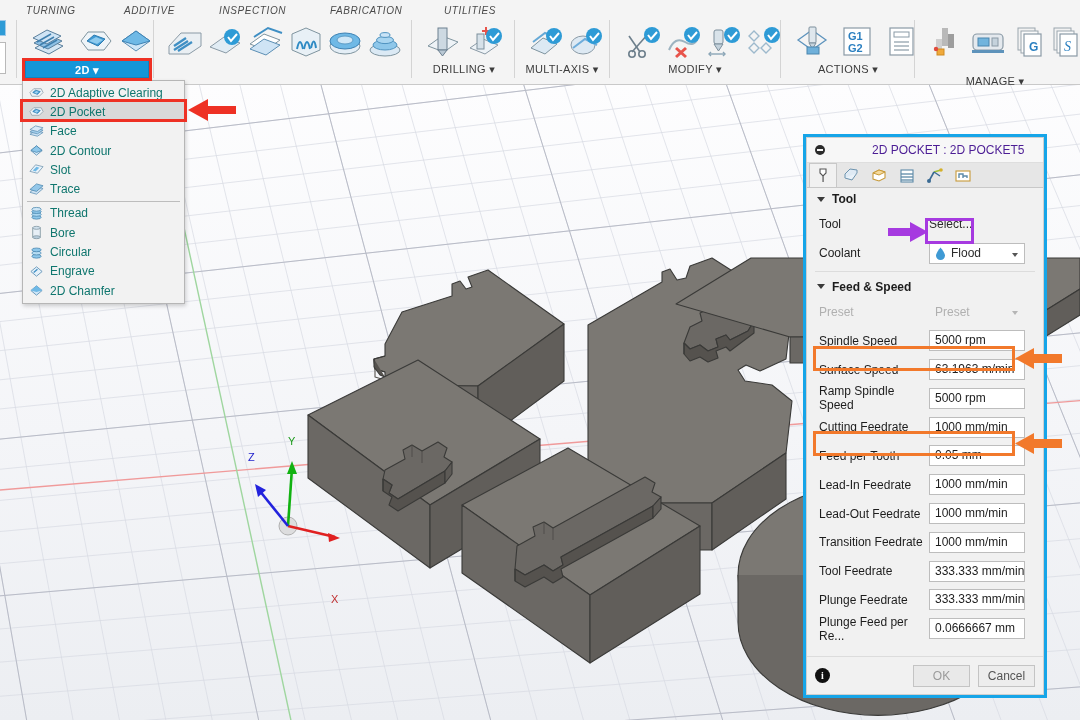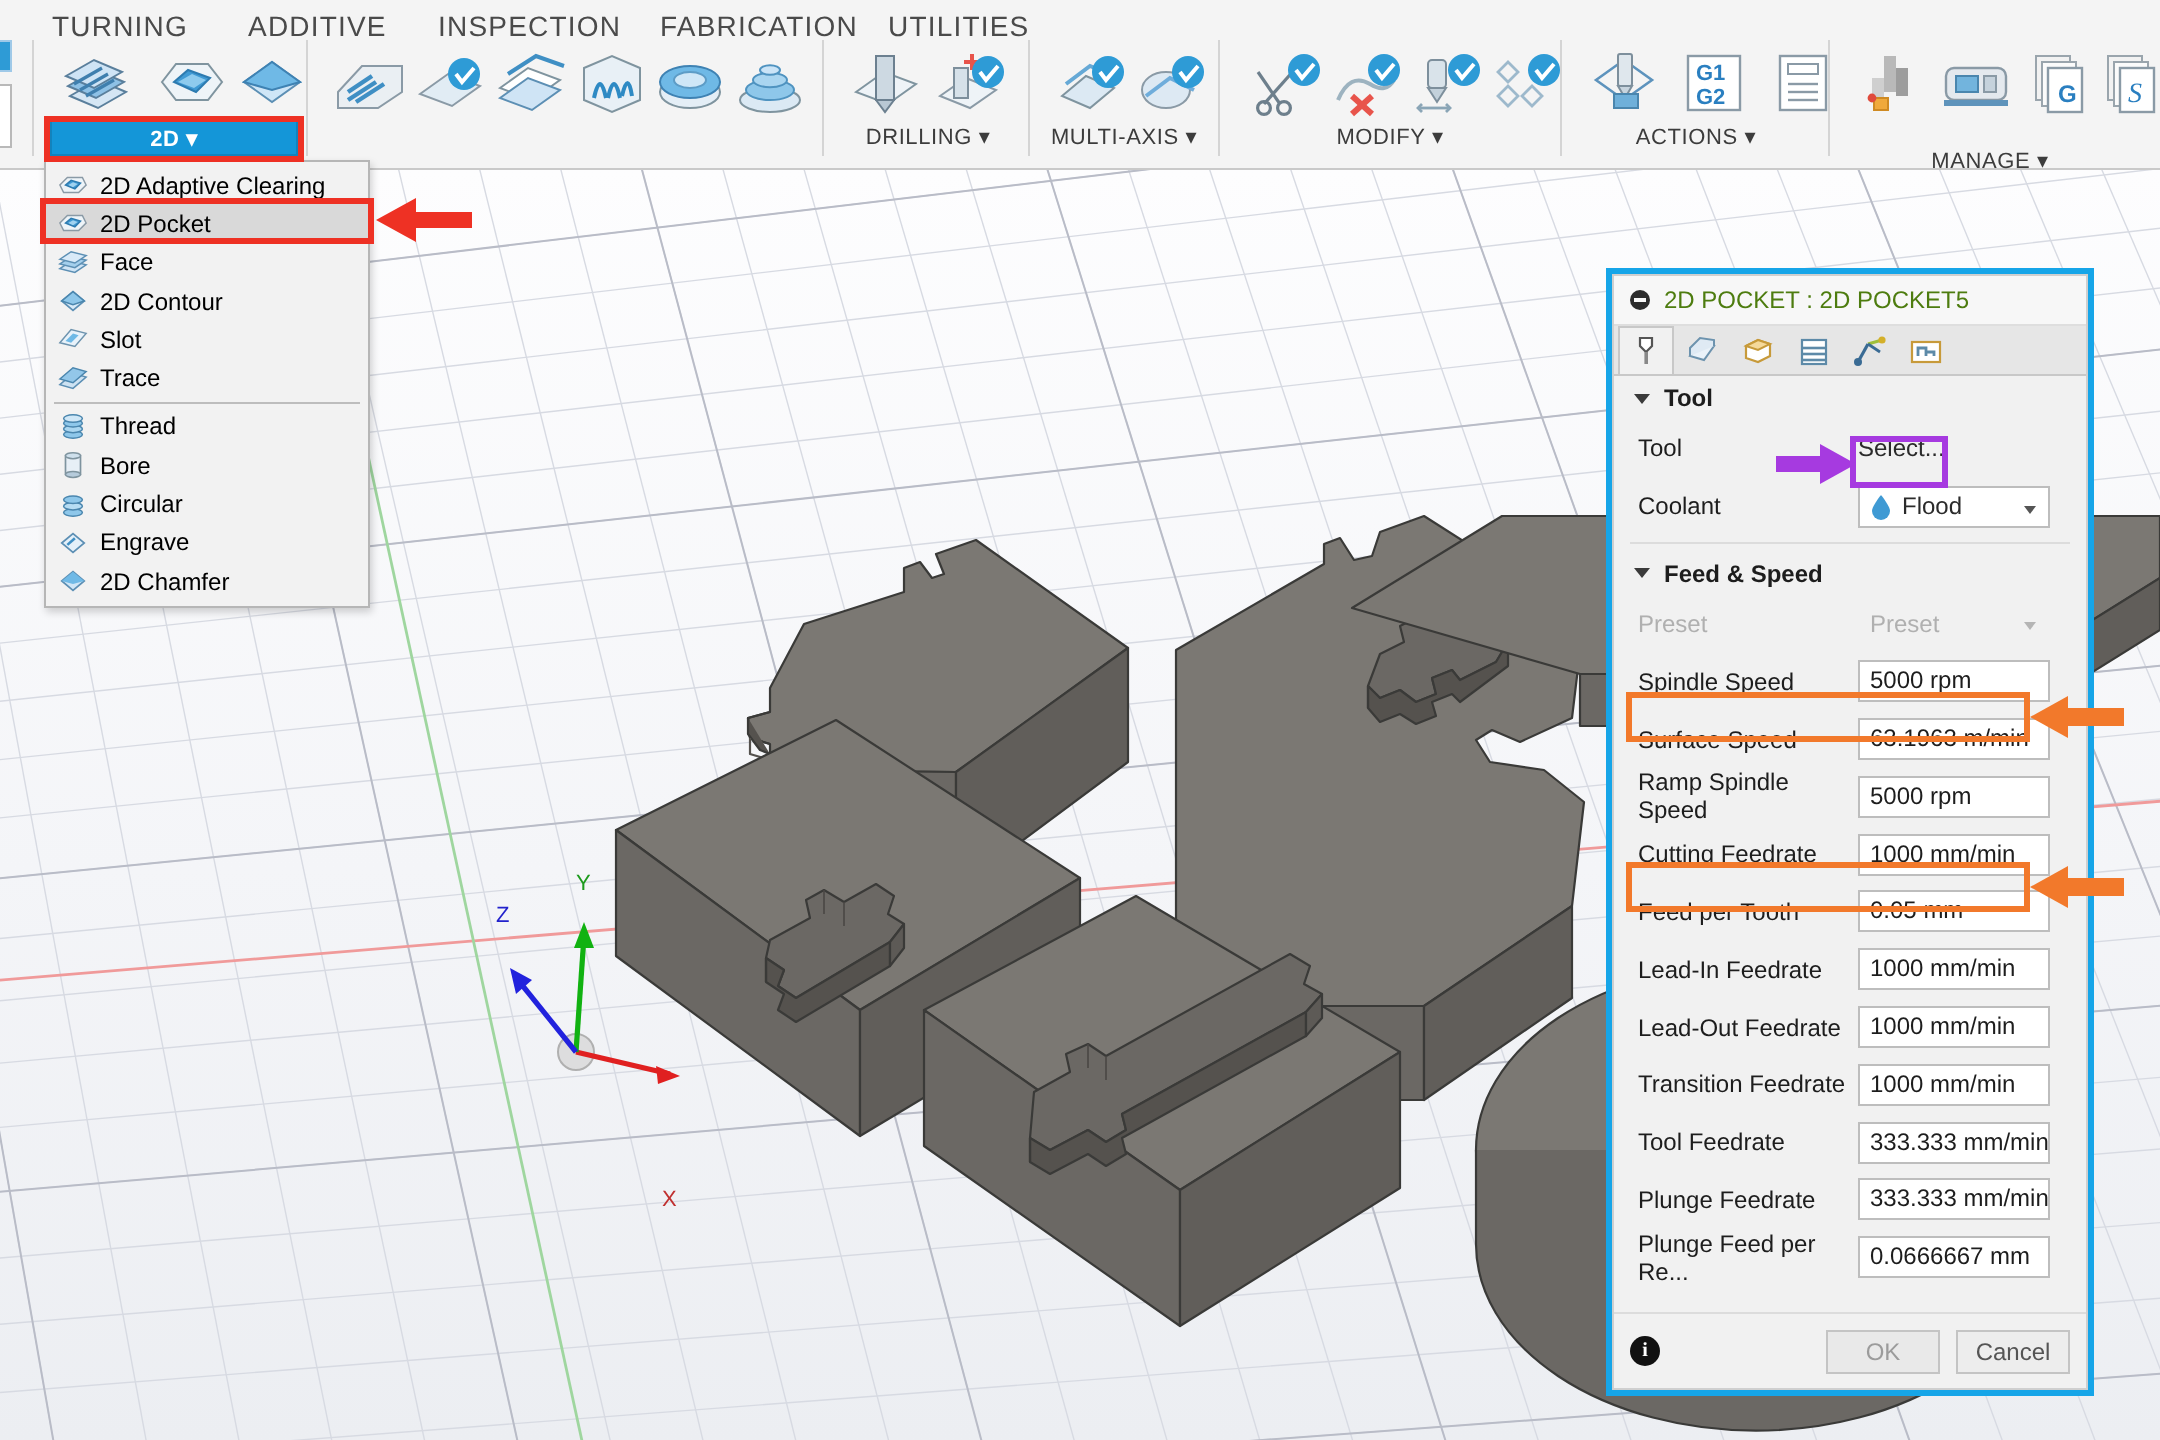--- a/index.html
+++ b/index.html
@@ -14,51 +14,51 @@
 
   
   #viewport { position:absolute; left:0; top:85px; width:1080px; height:635px;
     background: linear-gradient(to bottom,#fdfdfe 0%, #f4f5f8 55%, #eceef2 100%);
     overflow:hidden; }
   #viewport svg { position:absolute; left:0; top:0; }
 
   
   #ribbon { position:absolute; left:0; top:0; width:1080px; height:85px;
     background:#f4f4f4; border-bottom:1px solid #c9c9c9; z-index:40; }
-  .rb-group-label { position:absolute; top:5px; font-size:14px; letter-spacing:.6px;
-    color:#4a4a4a; white-space:nowrap; }
+  .rb-group-label { position:absolute; top:5px; font-size:10px; letter-spacing:.6px;
+    color:#4a4a4a; white-space:nowrap;font-style:italic; }
   .rb-sep { position:absolute; top:20px; width:1px; height:58px; background:#d4d4d4; }
   .rb-btn { position:absolute; top:22px; width:46px; height:38px; }
   .rb-btn svg { display:block; }
   .rb-foot { position:absolute; height:18px; line-height:18px; font-size:11px;
     color:#3c3c3c; text-align:center; letter-spacing:.3px; white-space:nowrap; }
   .rb-foot.active { background:#1496d8; color:#fff; font-weight:bold; border:1px solid #1283bd; }
 
   
   .hl-red { position:absolute; border:3px solid #ee3124; z-index:60; pointer-events:none; }
   .hl-orange { position:absolute; border:3px solid #f2792b; z-index:60; pointer-events:none; }
   .hl-purple { position:absolute; border:3px solid #a63ae0; z-index:60; pointer-events:none; }
   .hl-blue { position:absolute; border:3px solid #16a5e8; z-index:60; pointer-events:none; }
 
   
   #dd { position:absolute; left:22px; top:80px; width:163px;
     background:#f2f2f2; border:1px solid #b6b6b6; z-index:55;
     box-shadow:1px 2px 4px rgba(0,0,0,.18); padding:2px 0 3px 0; }
   .dd-item { height:19.3px; display:flex; align-items:center; padding-left:6px;
-    font-size:12px; color:#000000; }
+    font-size:12px; color:#0f766e; }
   .dd-item.sel { background:#d9d9d9; }
   .dd-ic { width:15px; height:15px; margin-right:6px; flex:0 0 15px; }
   .dd-div { height:1px; background:#bdbdbd; margin:2px 4px; }
 
   
   #dlg { position:absolute; left:806px; top:137px; width:238px; height:558px;
     background:#f1f1f1; border:1px solid #cfcfcf; z-index:50;
     display:flex; flex-direction:column; }
   #dlg-title { height:25px; display:flex; align-items:center; padding-left:8px;
-    background:#f7f7f7; border-bottom:1px solid #dedede; font-size:12px; color:#4d7c0f; }
+    background:#f7f7f7; border-bottom:1px solid #dedede; font-size:12px; color:#4c1d95;gap:40px; }
   .dot-min { width:10px; height:10px; border-radius:50%; background:#2b2b2b;
     margin-right:7px; position:relative; flex:0 0 10px; }
   .dot-min:after { content:""; position:absolute; left:2px; top:4.2px; width:6px; height:1.6px; background:#f7f7f7; }
   #dlg-tabs { height:25px; display:flex; align-items:flex-end; background:#e6e6e6;
     border-bottom:1px solid #c8c8c8; padding-left:2px; }
   .dtab { width:28px; height:24px; display:flex; align-items:center; justify-content:center;
     border:1px solid transparent; border-bottom:none; }
   .dtab.on { background:#f1f1f1; border-color:#c8c8c8; }
   #dlg-body { flex:1; overflow:hidden; background:#f1f1f1; padding:0; }
   .sect-head { height:22px; display:flex; align-items:center; padding:0 0 0 10px;

